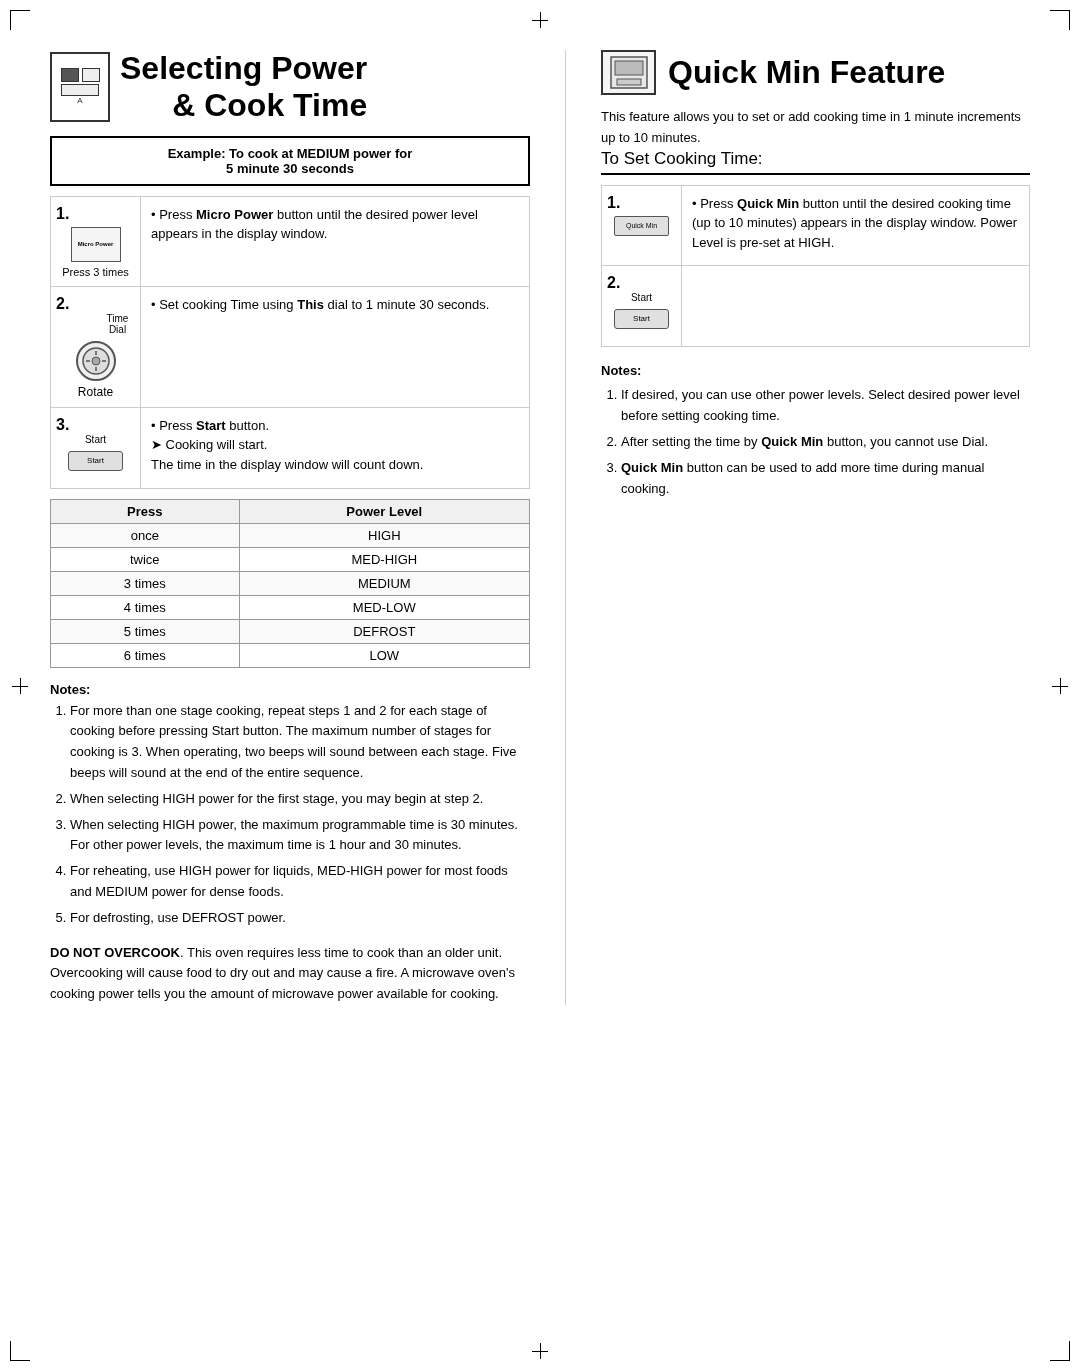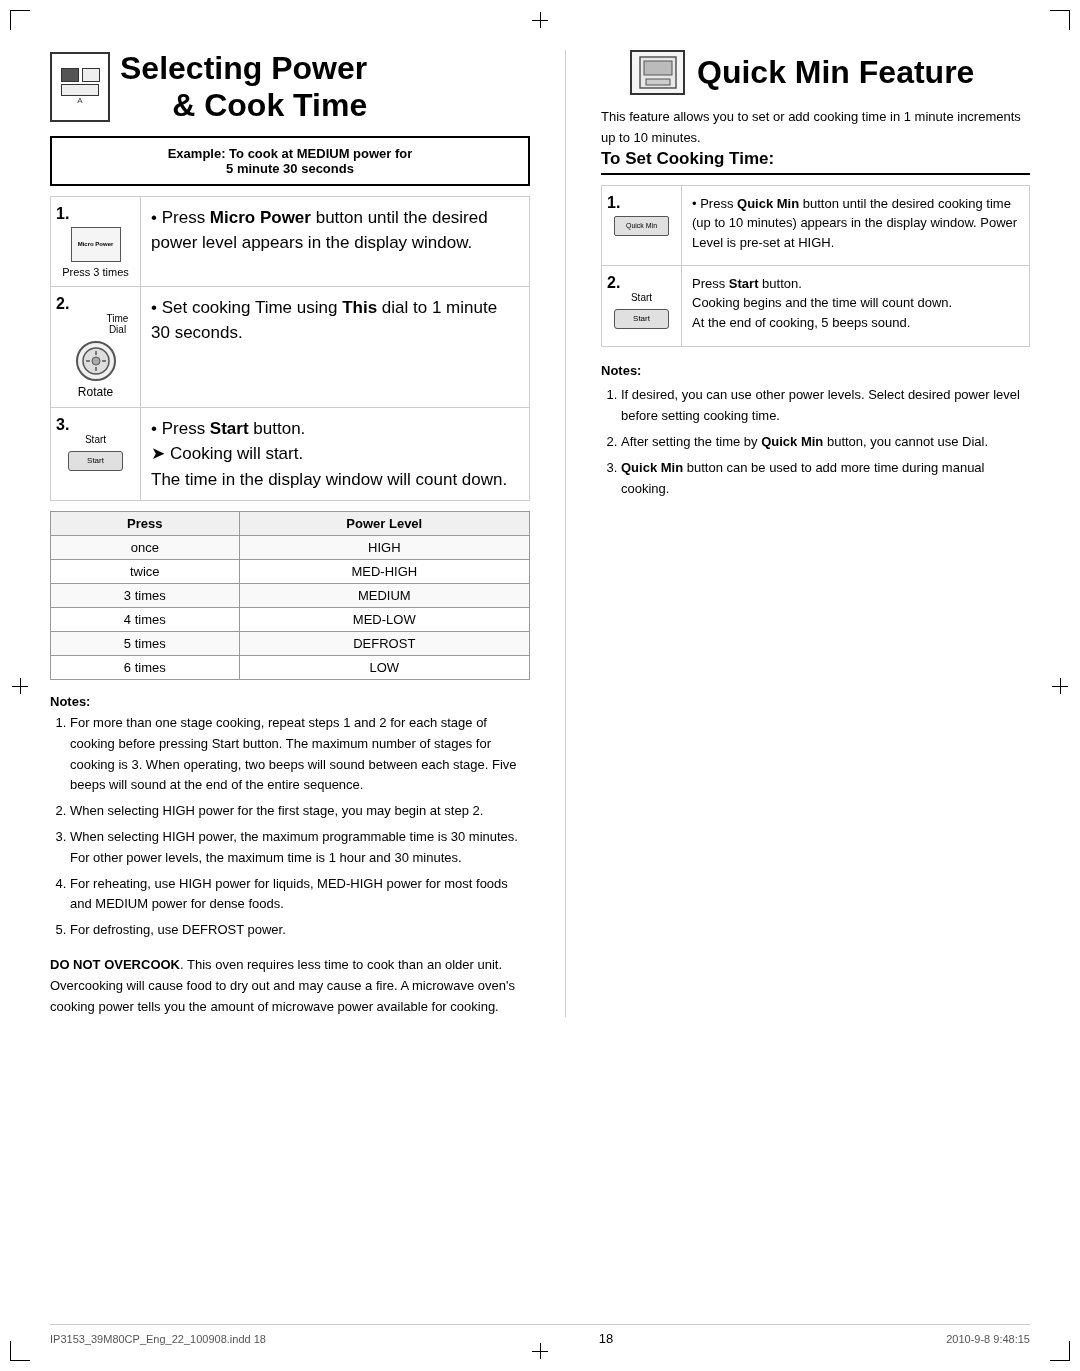--- a/index.html
+++ b/index.html
@@ -178,21 +178,21 @@
       text-align: center;
     }
     .step-number {
       font-size: 16px;
       font-weight: bold;
       align-self: flex-start;
     }
     .step-right {
       flex: 1;
       padding: 8px 10px;
-      font-size: 17px;
+      font-size: 13px;
       line-height: 1.5;
     }
     
     .micro-power-icon {
       width: 50px;
       height: 35px;
       border: 1.5px solid #555;
       background: #f5f5f5;
       margin: 4px auto;
       display: flex;
@@ -261,21 +261,20 @@
     .warning-section {
       font-size: 13px;
       line-height: 1.6;
     }
 
     
     .right-header {
       display: flex;
       align-items: center;
       margin-bottom: 12px;
-      margin-left: 29px;
     }
     .right-icon-box {
       width: 55px;
       height: 45px;
       border: 2px solid #333;
       display: flex;
       align-items: center;
       justify-content: center;
       margin-right: 12px;
       flex-shrink: 0;
@@ -287,21 +286,21 @@
       line-height: 1.15;
     }
     .right-subtitle {
       font-size: 13px;
       line-height: 1.6;
     }
 
     
     .set-cooking-title {
       font-size: 17px;
-      font-weight: bold;
+      font-weight: normal;
       border-bottom: 2px solid #000;
       padding-bottom: 4px;
       margin-bottom: 10px;
     }
 
     
     .right-steps-container {
       border: 1px solid #ccc;
       margin-bottom: 14px;
     }
@@ -569,37 +568,27 @@
         </div>
 
         <div class="right-step-row">
           <div class="right-step-left">
             <span class="step-number">2.</span>
             <span style="font-size:10px;margin-bottom:2px;">Start</span>
             <div class="start-btn-icon">
               <span style="font-size:8px;">Start</span>
             </div>
           </div>
-          <div class="right-step-right">
-            Press <strong>Start</strong> button.<br>
-            Cooking begins and the time will count down.<br>
-            At the end of cooking, 5 beeps sound.
-          </div>
         </div>
       </div>
 
       <div class="right-notes">
         <div class="notes-title">Notes:</div>
         <ol id="right-notes-list">
         <li>If desired, you can use other power levels. Select desired power level before setting cooking time.</li>
             <li>After setting the time by <strong>Quick Min</strong> button, you cannot use Dial.</li>
             <li><strong>Quick Min</strong> button can be used to add more time during manual cooking.</li>
           </ol>
       </div>
     </div>
   </div>
 
-  <div class="page-footer">
-    <span>IP3153_39M80CP_Eng_22_100908.indd  18</span>
-    <span class="page-number">18</span>
-    <span>2010-9-8  9:48:15</span>
-  </div>
 </div>
 
 </body></html>

